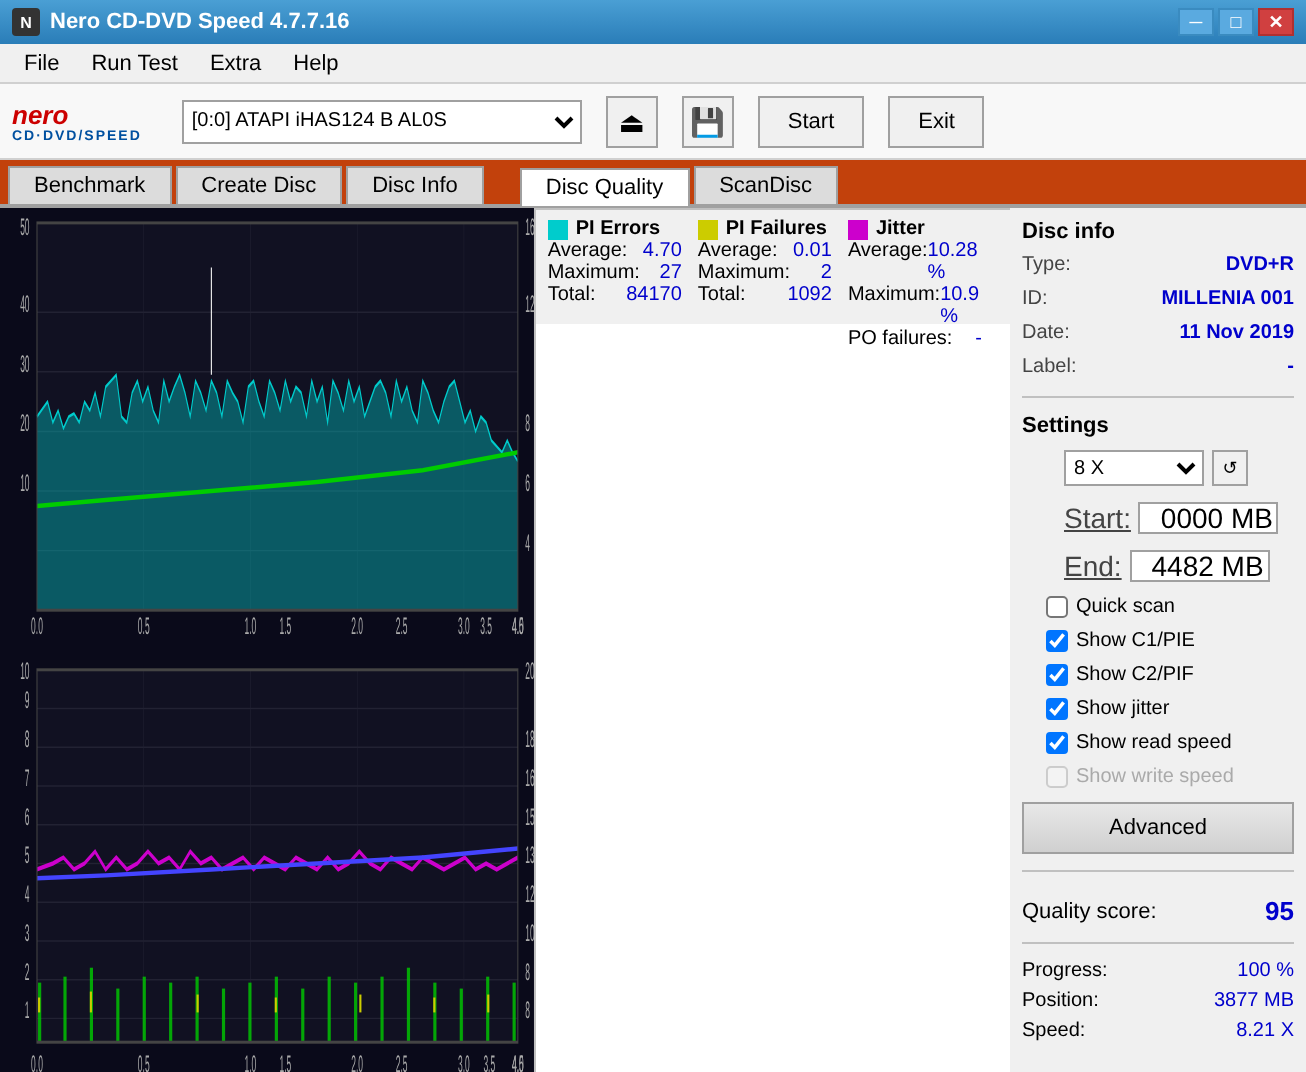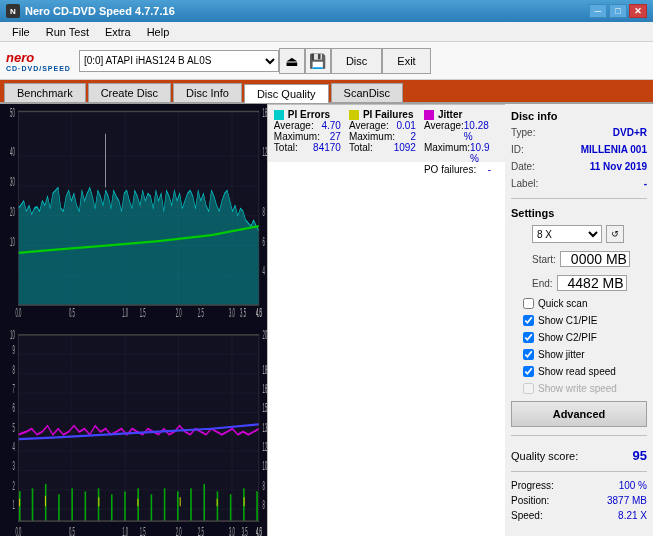--- a/index.html
+++ b/index.html
@@ -35,21 +35,21 @@
     .menu-item { padding: 2px 8px; font-size: 11px; cursor: pointer; }
 
     
     .toolbar {
       background: #f8f8f8;
       height: 38px;
       display: flex;
       align-items: center;
       padding: 0 6px;
       border-bottom: 1px solid #d0d0d0;
-      gap: 0;
+      gap: 12px;
     }
     .logo-area { display: flex; flex-direction: column; margin-right: 8px; }
     .logo-nero { font-size: 13px; font-weight: bold; color: #cc0000; font-style: italic; }
     .logo-sub { font-size: 7px; color: #0050a0; font-weight: bold; letter-spacing: 1px; }
     .drive-select { height: 22px; width: 200px; font-size: 10px; border: 1px solid #a0a0a0; background: white; }
     .toolbar-icon-btn { width: 26px; height: 26px; border: 1px solid #a0a0a0; background: #f0f0f0; display: flex; align-items: center; justify-content: center; cursor: pointer; font-size: 14px; }
     .toolbar-btn { height: 26px; padding: 0 14px; border: 1px solid #a0a0a0; background: #f0f0f0; font-size: 11px; cursor: pointer; }
 
     
     .tabs {
@@ -68,20 +68,21 @@
       border-bottom: none;
       background: #dcdcdc;
       margin-right: 2px;
     }
     .tab.active {
       background: white;
       border-color: #a0a0a0;
       position: relative;
       bottom: -1px;
       z-index: 1;
+      margin-left: 16px;
     }
 
     
     .main-content {
       display: flex;
       background: white;
       height: calc(536px - 22px - 20px - 38px - 24px);
     }
 
     
@@ -104,32 +105,31 @@
       overflow-y: auto;
     }
     .panel-section-title { font-size: 11px; font-weight: bold; color: #000; }
     .info-row { display: flex; justify-content: space-between; font-size: 10px; margin: 1px 0; }
     .info-label { color: #444; }
     .info-value { color: #0000cc; font-weight: bold; }
     .settings-row { display: flex; align-items: center; gap: 4px; margin: 2px 0; padding-left: 21px; }
     .speed-select { height: 18px; width: 70px; font-size: 10px; border: 1px solid #a0a0a0; background: white; }
     .small-icon-btn { width: 18px; height: 18px; border: 1px solid #a0a0a0; background: #f0f0f0; font-size: 9px; display: flex; align-items: center; justify-content: center; cursor: pointer; }
     .mb-input { height: 16px; width: 70px; font-size: 14px; border: 1px solid #a0a0a0; text-align: right; padding-right: 2px; background: white; }
-    .mb-label { font-size: 10px; color: #444; }
+    .mb-label { font-size: 14px; color: #444; text-decoration: underline; }
     .checkbox-row { display: flex; align-items: center; gap: 4px; font-size: 10px; margin: 1px 0; padding-left: 12px; }
     .checkbox-row input[type=checkbox] { width: 11px; height: 11px; }
     .advanced-btn {
       width: 100%;
       height: 26px;
       background: linear-gradient(to bottom, #e8e8e8, #d0d0d0);
       border: 1px solid #a0a0a0;
       font-size: 11px;
       cursor: pointer;
       margin-top: 2px;
-      font-weight: bold;
     }
     .quality-row { display: flex; justify-content: space-between; align-items: center; font-size: 11px; margin-top: 4px; }
     .quality-value { color: #0000cc; font-weight: bold; font-size: 13px; }
     .divider { height: 1px; background: #c0c0c0; margin: 4px 0; }
     .progress-row { display: flex; justify-content: space-between; font-size: 10px; }
 
     
     .stats-bar {
       background: #f0f0f0;
       border-top: 1px solid #c0c0c0;
@@ -186,21 +186,21 @@
 <div class="toolbar">
   <div class="logo-area">
     <span class="logo-nero">nero</span>
     <span class="logo-sub">CD·DVD/SPEED</span>
   </div>
   <select class="drive-select">
     <option>[0:0]  ATAPI iHAS124  B AL0S</option>
   </select>
   <div class="toolbar-icon-btn" title="Eject">⏏</div>
   <div class="toolbar-icon-btn" title="Save">💾</div>
-  <button class="toolbar-btn">Disc</button>
+  <button class="toolbar-btn">Start</button>
   <button class="toolbar-btn">Exit</button>
 </div>
 
 <div class="tabs">
   <div class="tab">Benchmark</div>
   <div class="tab">Create Disc</div>
   <div class="tab">Disc Info</div>
   <div class="tab active">Disc Quality</div>
   <div class="tab">ScanDisc</div>
 </div>

